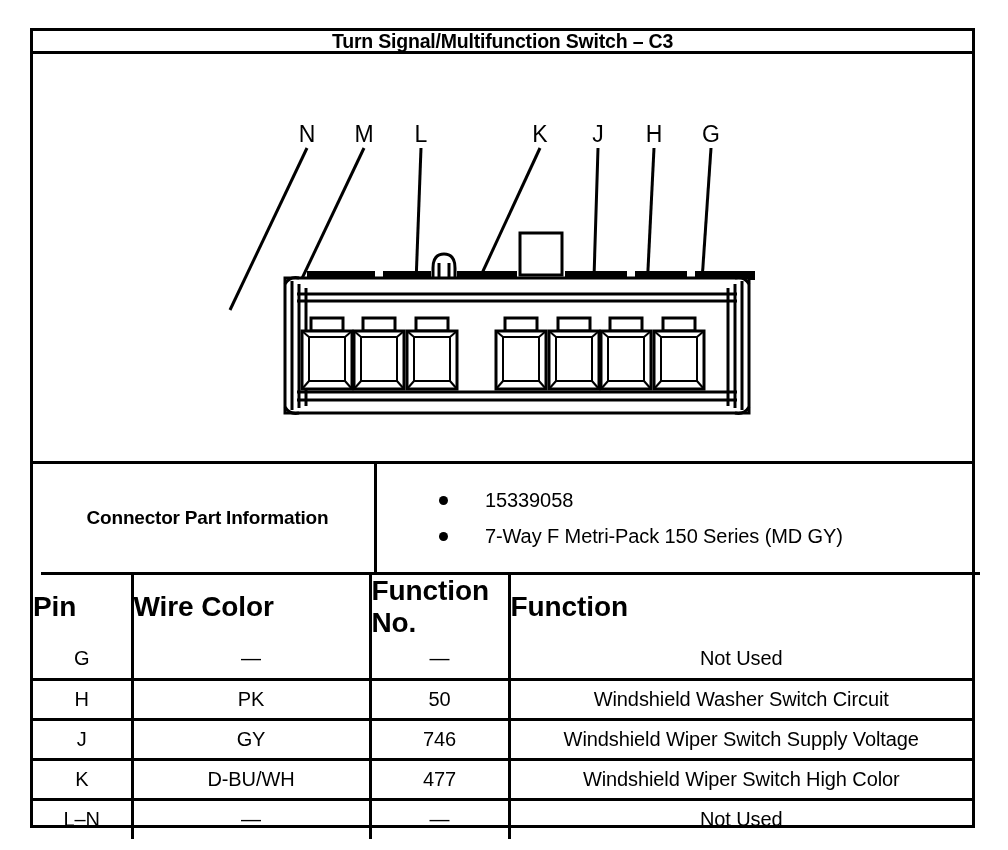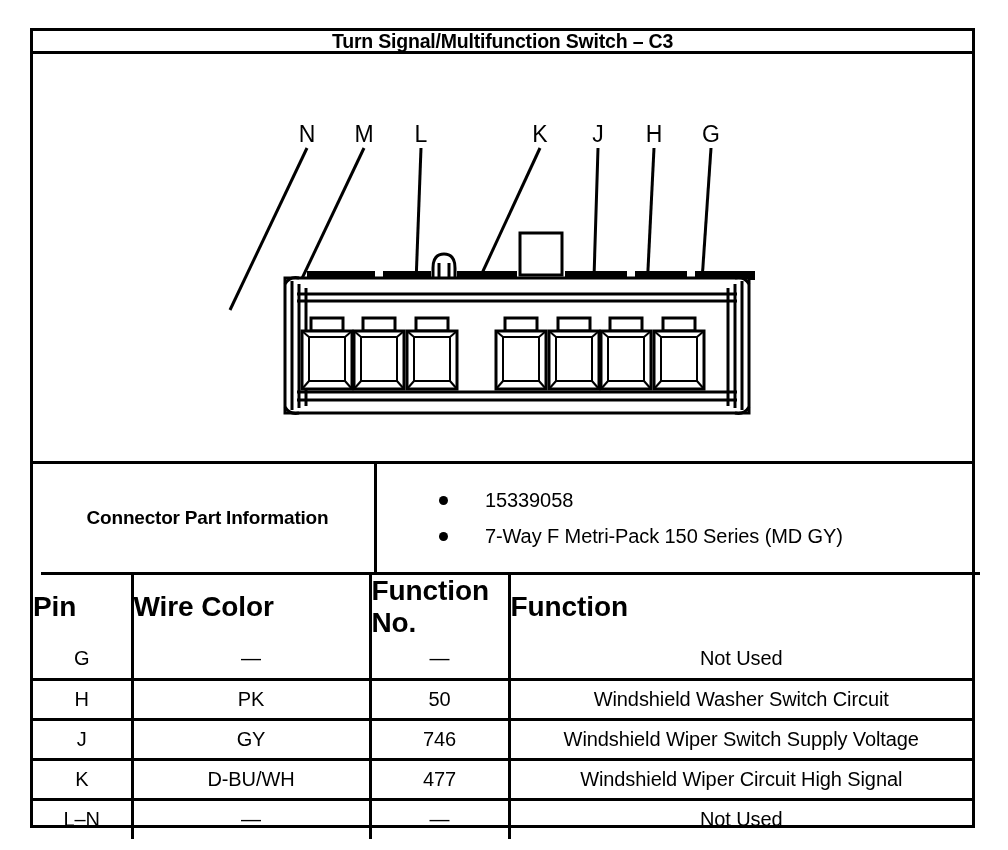--- a/index.html
+++ b/index.html
@@ -367,21 +367,21 @@
         <tr>
           <td class="cell-center">J</td>
           <td class="cell-center">GY</td>
           <td class="cell-center">746</td>
           <td class="cell-left">Windshield Wiper Switch Supply Voltage</td>
         </tr>
         <tr>
           <td class="cell-center">K</td>
           <td class="cell-center">D-BU/WH</td>
           <td class="cell-center">477</td>
-          <td class="cell-left">Windshield Wiper Circuit High Signal</td>
+          <td class="cell-left">Windshield Wiper Switch High Color</td>
         </tr>
         <tr>
           <td class="cell-center">L–N</td>
           <td class="cell-center">—</td>
           <td class="cell-center">—</td>
           <td class="cell-left">Not Used</td>
         </tr>
       </tbody>
     </table>
 

